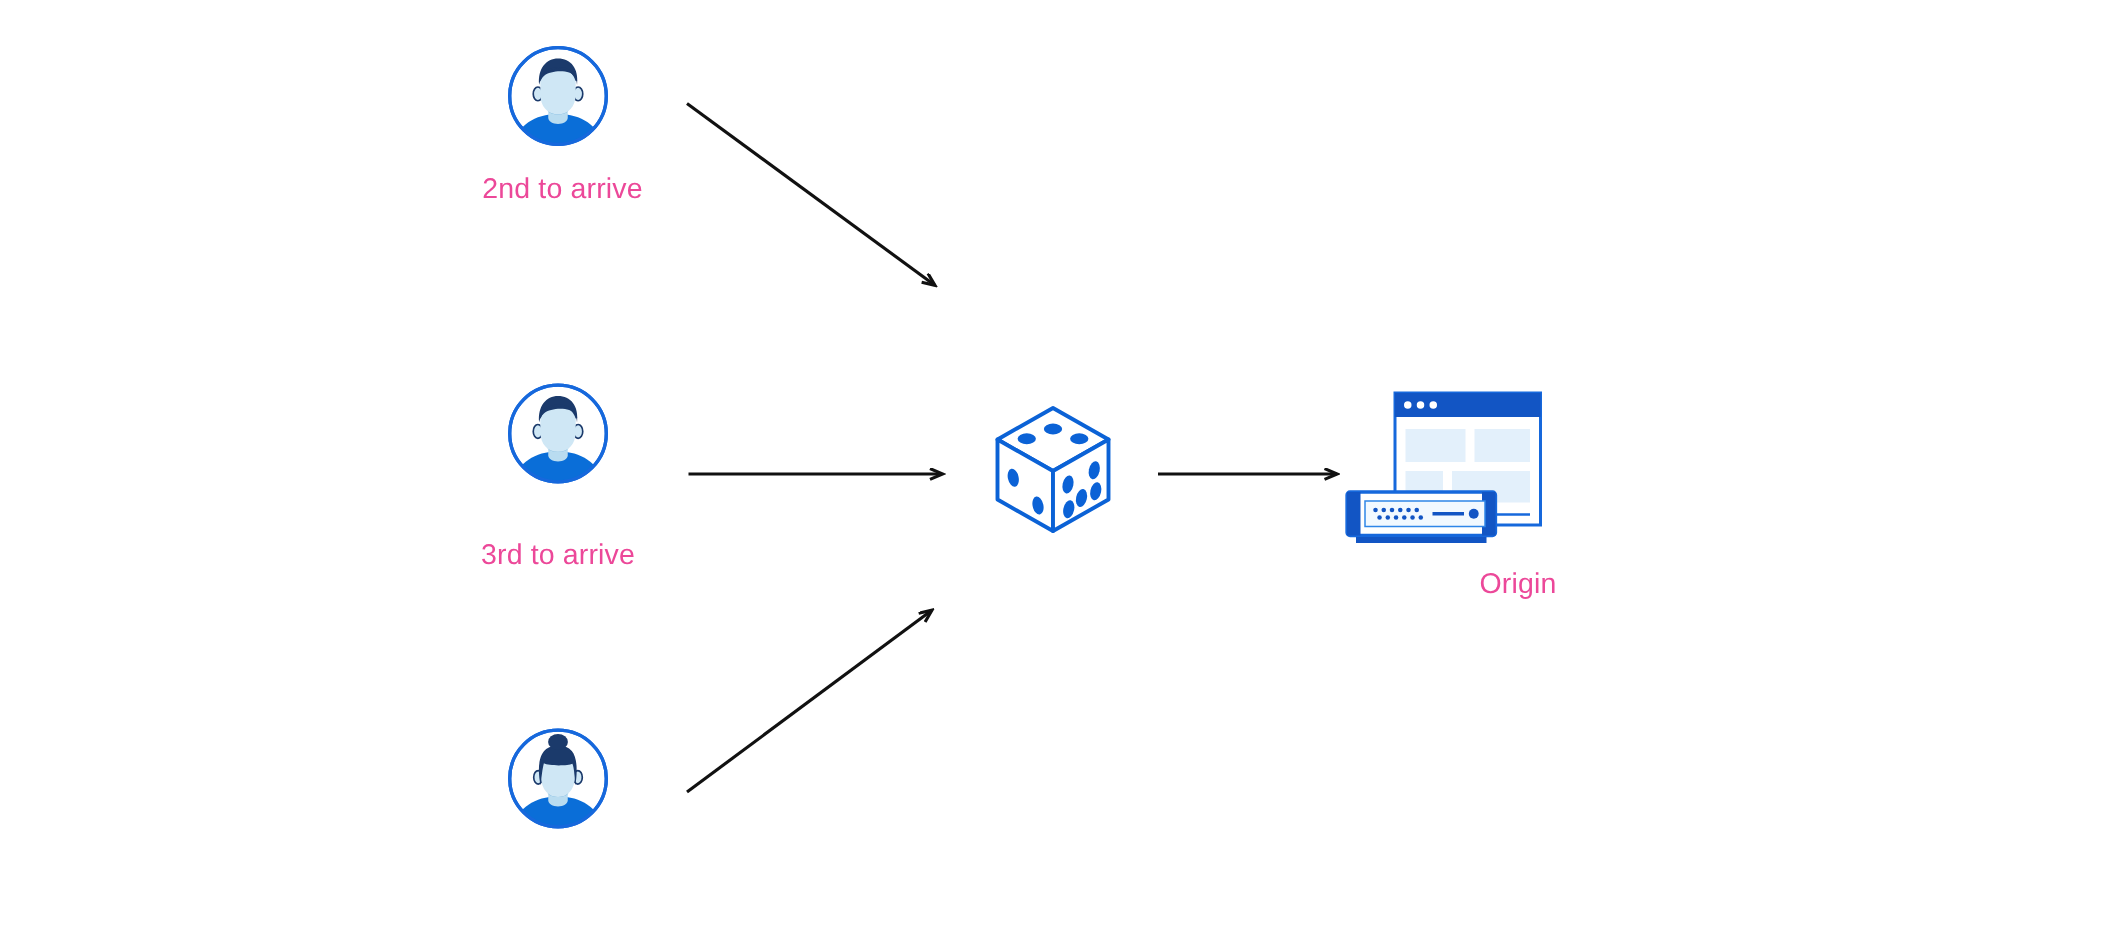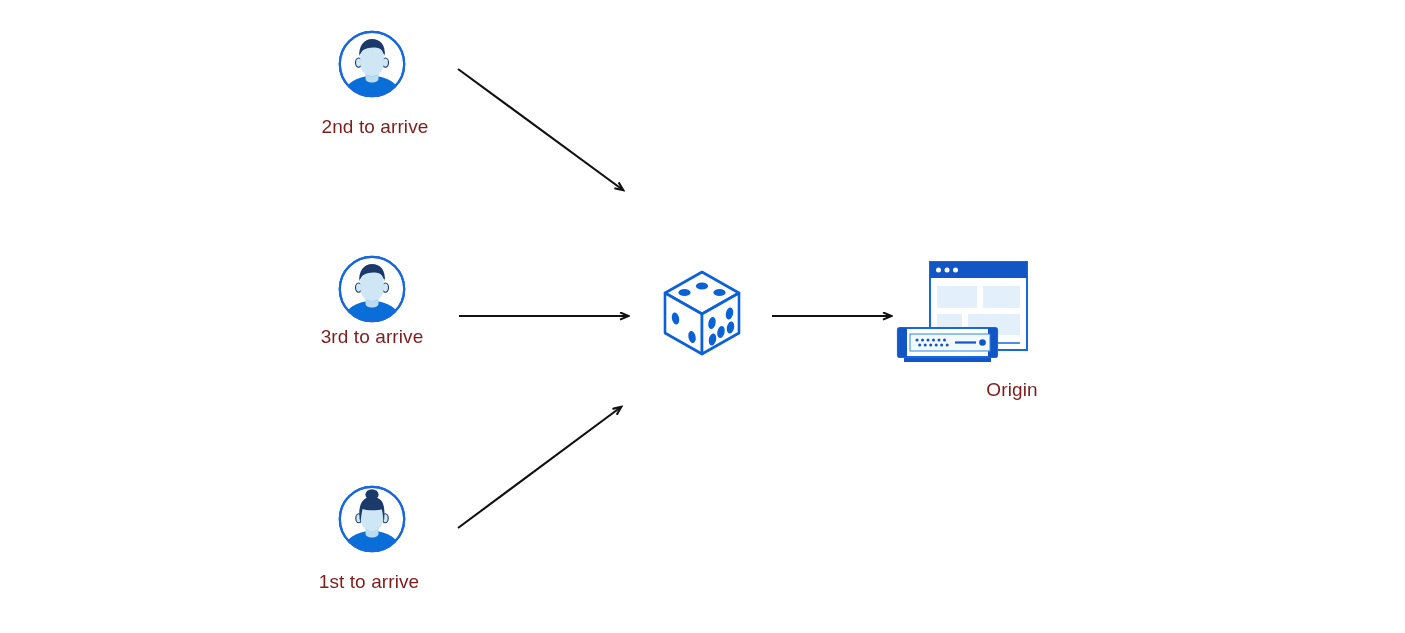--- a/index.html
+++ b/index.html
@@ -18,21 +18,21 @@
     position: absolute;
     left: 0; top: 0;
     width: 1405px;
     height: 633px;
   }
   .node-label {
     position: absolute;
     text-align: center;
     font-family: "Liberation Sans", sans-serif;
     font-size: 19px;
-    color: #7f1d1d;
+    color: #ec4899;
     white-space: nowrap;
     letter-spacing: 0.1px;
   }
   .avatar-wrap {
     position: absolute;
     width: 72px;
     height: 72px;
   }
   .origin-wrap {
     position: absolute;
@@ -115,21 +115,21 @@
         <path d="M29.5 45.5 C32 48.6 40 48.6 42.5 45.5" fill="none" stroke="#7fb9de" stroke-width="1.1"></path>
         <ellipse cx="22.6" cy="34.6" rx="3.1" ry="4.6" fill="#cfe7f5" stroke="#1b3a6b" stroke-width="1.1"></ellipse>
         <ellipse cx="49.4" cy="34.6" rx="3.1" ry="4.6" fill="#cfe7f5" stroke="#1b3a6b" stroke-width="1.1"></ellipse>
         <path d="M24.2 27 C24.2 18.4 29.4 13.4 36 13.4 C42.6 13.4 47.8 18.4 47.8 27 L47.8 34.6 C47.8 43.3 42.6 48.2 36 48.2 C29.4 48.2 24.2 43.3 24.2 34.6 Z" fill="#cfe7f5"></path>
         <path d="M23.4 28.5 C22.4 17.6 28.2 11 36 11 C44.4 11 50 17.4 48.7 28.6 C48.3 24.4 46.6 21.6 43.4 20.4 C38.8 18.7 30.4 19.4 26.6 22.6 C24.9 24 24 26 23.4 28.5 Z" fill="#1b3a6b"></path>
         <path d="M23.9 25.6 C25.6 20.4 30.2 17.2 36.2 17.2 C42.4 17.2 46.6 20.3 48.3 25.8" fill="none" stroke="#1b3a6b" stroke-width="1.2"></path>
       </g>
       <circle cx="36" cy="36" r="32.2" fill="none" stroke="#1668dc" stroke-width="2.2"></circle>
     </svg>
   </div>
-  <div class="node-label" style="left:272px; top:326px; width:200px;">3rd to arrive</div>
+  <div class="node-label" style="left:272px; top:360px; width:200px;">3rd to arrive</div>
 
   <div class="avatar-wrap" style="left:336px; top:483px;">
     <svg viewBox="0 0 72 72" width="72" height="72">
       <defs>
         <clipPath id="clip-av3">
             <circle cx="36" cy="36" r="32.2"></circle>
           </clipPath>
       </defs>
       <circle cx="36" cy="36" r="32.2" fill="#ffffff" stroke="#1668dc" stroke-width="2.2"></circle>
       <g clip-path="url(#clip-av3)">
@@ -140,21 +140,20 @@
         <ellipse cx="49.2" cy="35.2" rx="3.0" ry="4.5" fill="#cfe7f5" stroke="#1b3a6b" stroke-width="1.1"></ellipse>
         <path d="M24.8 28 C24.8 19.6 29.8 14.6 36 14.6 C42.2 14.6 47.2 19.6 47.2 28 L47.2 35 C47.2 43.5 42.2 48.3 36 48.3 C29.8 48.3 24.8 43.5 24.8 35 Z" fill="#cfe7f5"></path>
 
         <path d="M24.4 40.5 C22.4 31 22.6 20.4 28.4 16.2 C33.6 12.5 41.4 13.1 45.2 17.6 C49 22.2 49 31.6 47.6 40.6 C47.2 35.6 46.8 29 45.6 26.2 C43 27.6 29.8 27.8 26.6 25.9 C25.6 29.6 25 35.4 24.4 40.5 Z" fill="#1b3a6b"></path>
 
         <ellipse cx="36" cy="11.6" rx="6.6" ry="5.3" fill="#1b3a6b"></ellipse>
       </g>
       <circle cx="36" cy="36" r="32.2" fill="none" stroke="#1668dc" stroke-width="2.2"></circle>
     </svg>
   </div>
-  <div class="node-label" style="left:269px; top:571px; width:200px;">1st to arrive</div>
 
   <div class="dice-wrap" style="left:659px; top:268px;">
     <svg viewBox="0 0 86 90" width="86" height="90">
       <g fill="#ffffff" stroke="#0b62d6" stroke-width="2.6" stroke-linejoin="round" stroke-linecap="round">
 
         <path d="M43 4 L80 25 L43 46 L6 25 Z"></path>
 
         <path d="M6 25 L43 46 L43 86 L6 65 Z"></path>
 
         <path d="M80 25 L80 65 L43 86 L43 46 Z"></path>

